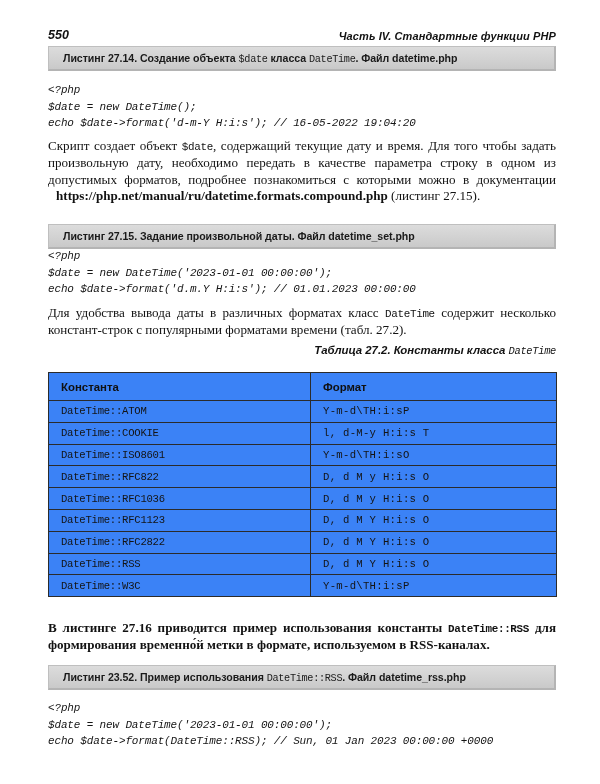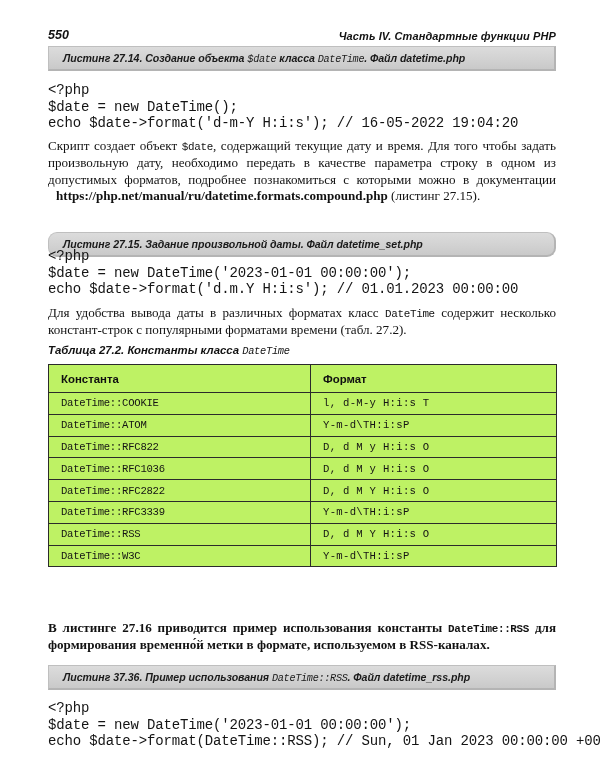--- a/index.html
+++ b/index.html
@@ -62,21 +62,20 @@
     left: 48px;
     width: 508px;
     height: 25px;
     box-sizing: border-box;
     background: linear-gradient(to bottom, #dcdcdc 0%, #d2d2d2 55%, #c9c9c9 100%);
     border: 1px solid #bfbfbf;
     border-right: 2px solid #b4b4b4;
     border-bottom: 2px solid #b4b4b4;
     display: flex;
     align-items: center;
-    font-style: italic;
   }
   .caption-bar .cap-text {
     font-family: "Liberation Sans", "DejaVu Sans", sans-serif;
     font-size: 10.6px;
     font-weight: bold;
     color: #1a1a1a;
     padding-left: 14px;
     white-space: nowrap;
     letter-spacing: -0.05px;
   }
@@ -86,25 +85,26 @@
     font-size: 10.2px;
     letter-spacing: -0.3px;
   }
 
   
   .code {
     position: absolute;
     left: 48px;
     width: 520px;
     font-family: "Liberation Mono", "DejaVu Sans Mono", monospace;
-    font-size: 14px;
+    font-size: 11px;
     line-height: 16.6px;
     color: #141414;
     white-space: pre;
     letter-spacing: -0.15px;
+    font-style: italic;
   }
 
   
   .para {
     position: absolute;
     left: 48px;
     width: 508px;
     font-family: "Liberation Serif", "DejaVu Serif", serif;
     font-size: 13.1px;
     line-height: 16.4px;
@@ -120,44 +120,44 @@
   .para .bold {
     font-weight: bold;
     padding-left: 8px;
   }
 
   
   .table-caption {
     position: absolute;
     left: 48px;
     width: 508px;
-    text-align: left;
+    text-align: right;
     font-family: "Liberation Sans", "DejaVu Sans", sans-serif;
     font-style: italic;
     font-weight: bold;
     font-size: 11.4px;
     color: #121212;
   }
   .table-caption .mono {
     font-family: "Liberation Mono", "DejaVu Sans Mono", monospace;
     font-style: italic;
     font-weight: normal;
     font-size: 10.4px;
     letter-spacing: -0.3px;
   }
 
   
   .tbl {
     position: absolute;
     left: 48px;
-    top: 364px;
+    top: 372px;
     width: 508px;
     border-collapse: collapse;
     table-layout: fixed;
-    background: #bef264;
+    background: #3b82f6;
   }
   .tbl col.c1 { width: 262px; }
   .tbl col.c2 { width: 246px; }
   .tbl th, .tbl td {
     border: 1px solid #2b2b2b;
     padding: 0 0 0 12px;
     vertical-align: middle;
     text-align: left;
   }
   .tbl thead th {
@@ -191,21 +191,21 @@
   <div class="caption-bar" style="top:46px;">
     <div class="cap-text"><span>Листинг 27.14. Создание объекта </span><span class="mono">$date</span><span> класса </span><span class="mono">DateTime</span><span>. Файл datetime.php</span></div>
   </div>
 
   <div class="code" style="top:82px;">&lt;?php
 $date = new DateTime();
 echo $date-&gt;format('d-m-Y H:i:s'); // 16-05-2022 19:04:20</div>
 
   <div class="para" style="top:138px;"><span>Скрипт создает объект </span><span class="mono">$date</span><span>, содержащий текущие дату и время. Для того чтобы задать произвольную дату, необходимо передать в качестве параметра строку в одном из допустимых форматов, подробнее познакомиться с которыми можно в документации </span><span class="bold">https://php.net/manual/ru/datetime.formats.compound.php</span><span> (листинг 27.15).</span></div>
 
-  <div class="caption-bar" style="top:232px;border-radius:9px;">
+  <div class="caption-bar" style="top:224px;">
     <div class="cap-text">Листинг 27.15. Задание произвольной даты. Файл datetime_set.php</div>
   </div>
 
   <div class="code" style="top:248px;">&lt;?php
 $date = new DateTime('2023-01-01 00:00:00');
 echo $date-&gt;format('d.m.Y H:i:s'); // 01.01.2023 00:00:00</div>
 
   <div class="para" style="top:305px;"><span>Для удобства вывода даты в различных форматах класс </span><span class="mono">DateTime</span><span> содержит несколько констант-строк с популярными форматами времени (табл. 27.2).</span></div>
 
   <div class="table-caption" style="top:344px;"><span>Таблица 27.2. Константы класса </span><span class="mono">DateTime</span></div>
@@ -216,57 +216,61 @@
         <col class="c2">
       </colgroup>
     <thead>
       <tr>
         <th>Константа</th>
         <th>Формат</th>
       </tr>
     </thead>
     <tbody>
       <tr>
+        <td>DateTime::ATOM</td>
+        <td class="fmt">Y-m-d\TH:i:sP</td>
+      </tr>
+      <tr>
         <td>DateTime::COOKIE</td>
         <td class="fmt">l, d-M-y H:i:s T</td>
       </tr>
       <tr>
-        <td>DateTime::ATOM</td>
-        <td class="fmt">Y-m-d\TH:i:sP</td>
+        <td>DateTime::ISO8601</td>
+        <td class="fmt">Y-m-d\TH:i:sO</td>
       </tr>
       <tr>
         <td>DateTime::RFC822</td>
         <td class="fmt">D, d M y H:i:s O</td>
       </tr>
       <tr>
         <td>DateTime::RFC1036</td>
         <td class="fmt">D, d M y H:i:s O</td>
       </tr>
       <tr>
+        <td>DateTime::RFC1123</td>
+        <td class="fmt">D, d M Y H:i:s O</td>
+      </tr>
+      <tr>
         <td>DateTime::RFC2822</td>
         <td class="fmt">D, d M Y H:i:s O</td>
       </tr>
       <tr>
-        <td>DateTime::RFC3339</td>
-        <td class="fmt">Y-m-d\TH:i:sP</td>
-      </tr>
-      <tr>
         <td>DateTime::RSS</td>
         <td class="fmt">D, d M Y H:i:s O</td>
       </tr>
       <tr>
         <td>DateTime::W3C</td>
         <td class="fmt">Y-m-d\TH:i:sP</td>
       </tr>
     </tbody>
   </table>
 
   <div class="para" style="top:620px;font-weight:bold;"><span>В листинге 27.16 приводится пример использования константы </span><span class="mono">DateTime::RSS</span><span> для формирования временно́й метки в формате, используемом в RSS-каналах.</span></div>
 
   <div class="caption-bar" style="top:665px;">
-    <div class="cap-text"><span>Листинг 37.36. Пример использования </span><span class="mono">DateTime::RSS</span><span>. Файл datetime_rss.php</span></div>
+    <div class="cap-text"><span>Листинг 23.52. Пример использования </span><span class="mono">DateTime::RSS</span><span>. Файл datetime_rss.php</span></div>
   </div>
 
   <div class="code" style="top:700px;">&lt;?php
 $date = new DateTime('2023-01-01 00:00:00');
 echo $date-&gt;format(DateTime::RSS); // Sun, 01 Jan 2023 00:00:00 +0000</div>
 
 </div>
 
 </body></html>

